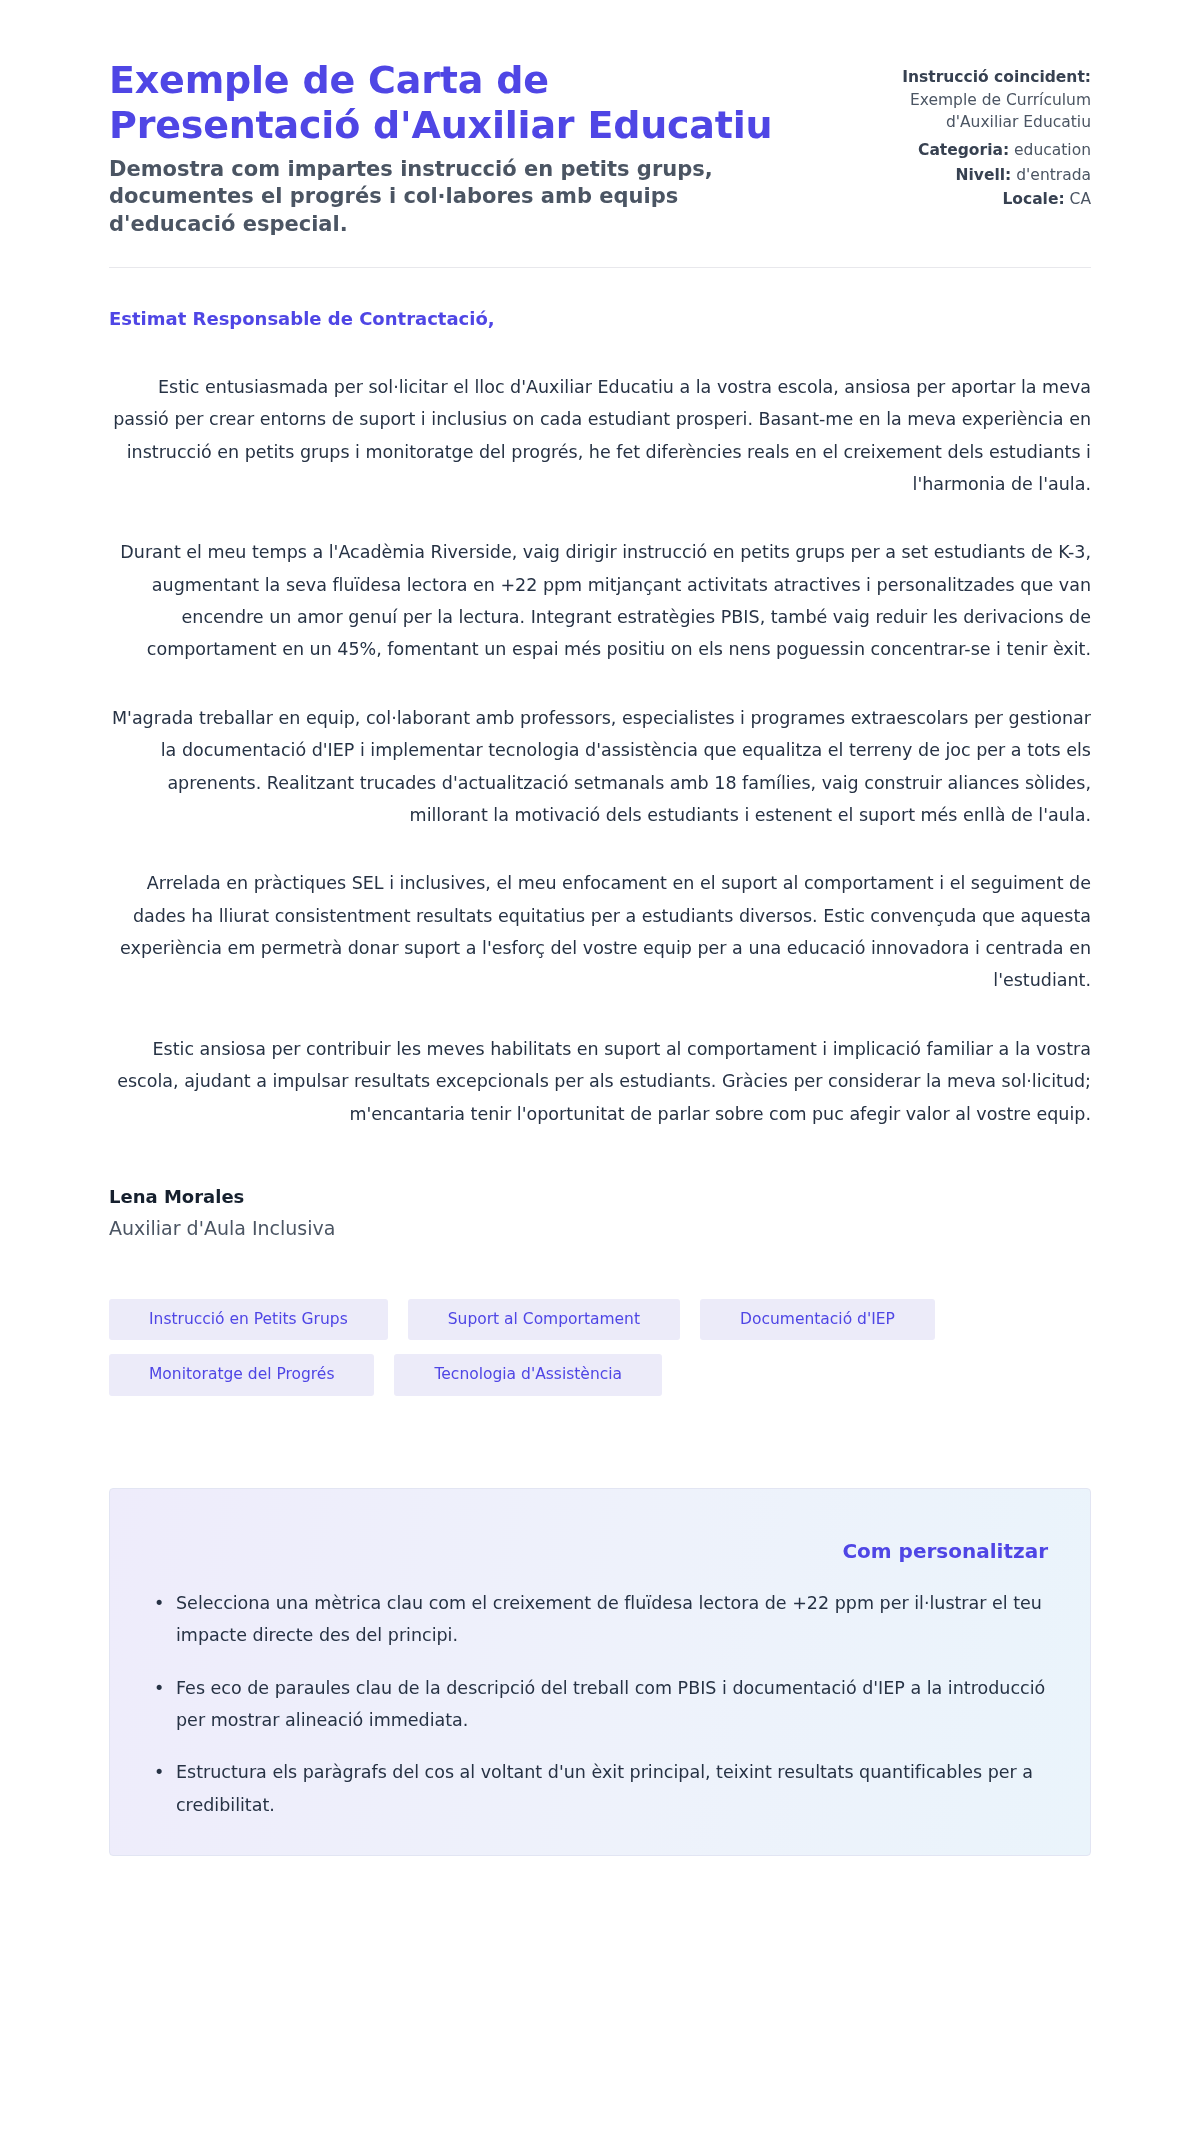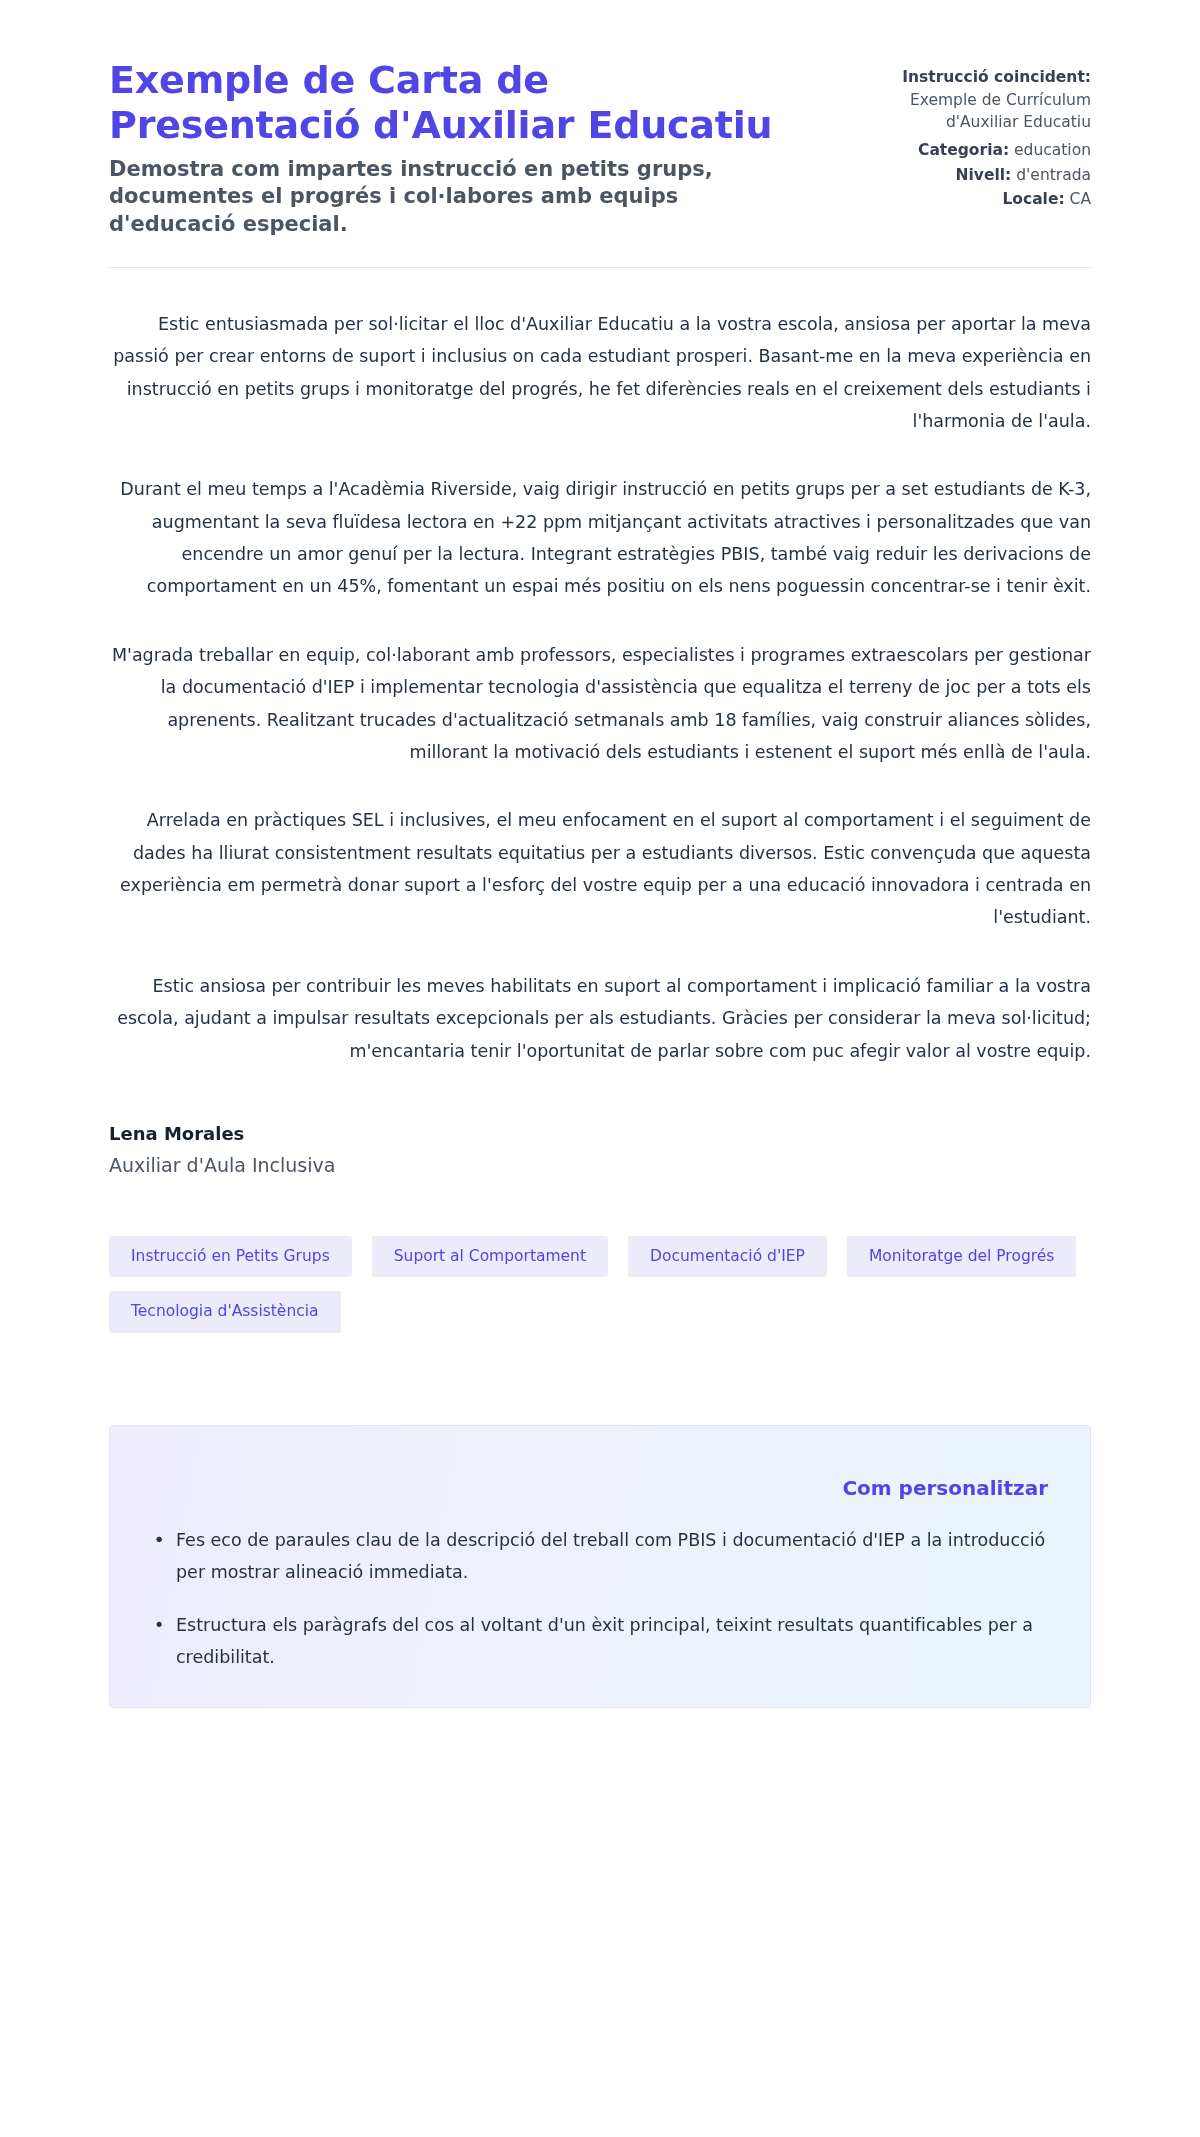--- a/index.html
+++ b/index.html
@@ -131,21 +131,21 @@
     display: flex;
     flex-wrap: wrap;
     gap: 14px 20px;
     max-width: 982px;
   }
   .tag {
     background: #ecebf9;
     color: #4f46e5;
     font-size: 15.5px;
     line-height: 1;
-    padding: 13px 22px;
+    padding: 13px 40px;
     border-radius: 3px;
     white-space: nowrap;
   }
 
   
   .callout {
     margin-top: 92px;
     background: linear-gradient(100deg, #eeecfb 0%, #eef2fb 55%, #eaf4fb 100%);
     border: 1px solid #e2e5f3;
     border-radius: 4px;
@@ -214,20 +214,21 @@
         <div class="meta-row">
           <span class="meta-label">Locale:</span>
           <span class="meta-value">CA</span>
         </div>
       </div>
     </div>
 
     <hr class="divider">
 
     <div class="letter">
+      <p class="salutation">Estimat Responsable de Contractació,</p>
 
       <p class="para">Estic entusiasmada per sol·licitar el lloc d'Auxiliar Educatiu a la vostra escola, ansiosa per aportar la meva passió per crear entorns de suport i inclusius on cada estudiant prosperi. Basant-me en la meva experiència en instrucció en petits grups i monitoratge del progrés, he fet diferències reals en el creixement dels estudiants i l'harmonia de l'aula.</p>
       <p class="para">Durant el meu temps a l'Acadèmia Riverside, vaig dirigir instrucció en petits grups per a set estudiants de K-3, augmentant la seva fluïdesa lectora en +22 ppm mitjançant activitats atractives i personalitzades que van encendre un amor genuí per la lectura. Integrant estratègies PBIS, també vaig reduir les derivacions de comportament en un 45%, fomentant un espai més positiu on els nens poguessin concentrar-se i tenir èxit.</p>
       <p class="para">M'agrada treballar en equip, col·laborant amb professors, especialistes i programes extraescolars per gestionar la documentació d'IEP i implementar tecnologia d'assistència que equalitza el terreny de joc per a tots els aprenents. Realitzant trucades d'actualització setmanals amb 18 famílies, vaig construir aliances sòlides, millorant la motivació dels estudiants i estenent el suport més enllà de l'aula.</p>
       <p class="para">Arrelada en pràctiques SEL i inclusives, el meu enfocament en el suport al comportament i el seguiment de dades ha lliurat consistentment resultats equitatius per a estudiants diversos. Estic convençuda que aquesta experiència em permetrà donar suport a l'esforç del vostre equip per a una educació innovadora i centrada en l'estudiant.</p>
       <p class="para">Estic ansiosa per contribuir les meves habilitats en suport al comportament i implicació familiar a la vostra escola, ajudant a impulsar resultats excepcionals per als estudiants. Gràcies per considerar la meva sol·licitud; m'encantaria tenir l'oportunitat de parlar sobre com puc afegir valor al vostre equip.</p>
 
       <div class="signature">
         <p class="sign-name">Lena Morales</p>
         <p class="sign-role">Auxiliar d'Aula Inclusiva</p>
@@ -240,20 +241,21 @@
       <span class="tag">Documentació d'IEP</span>
       <span class="tag">Monitoratge del Progrés</span>
       <span class="tag">Tecnologia d'Assistència</span>
     </div>
 
     <div class="callout">
       <h2 class="callout-title">Com personalitzar</h2>
       <ul class="callout-list">
         <li>
           <span class="bullet">•</span>
+          <span>Selecciona una mètrica clau com el creixement de fluïdesa lectora de +22 ppm per il·lustrar el teu impacte directe des del principi.</span>
         </li>
         <li>
           <span class="bullet">•</span>
           <span>Fes eco de paraules clau de la descripció del treball com PBIS i documentació d'IEP a la introducció per mostrar alineació immediata.</span>
         </li>
         <li>
           <span class="bullet">•</span>
           <span>Estructura els paràgrafs del cos al voltant d'un èxit principal, teixint resultats quantificables per a credibilitat.</span>
         </li>
       </ul>

